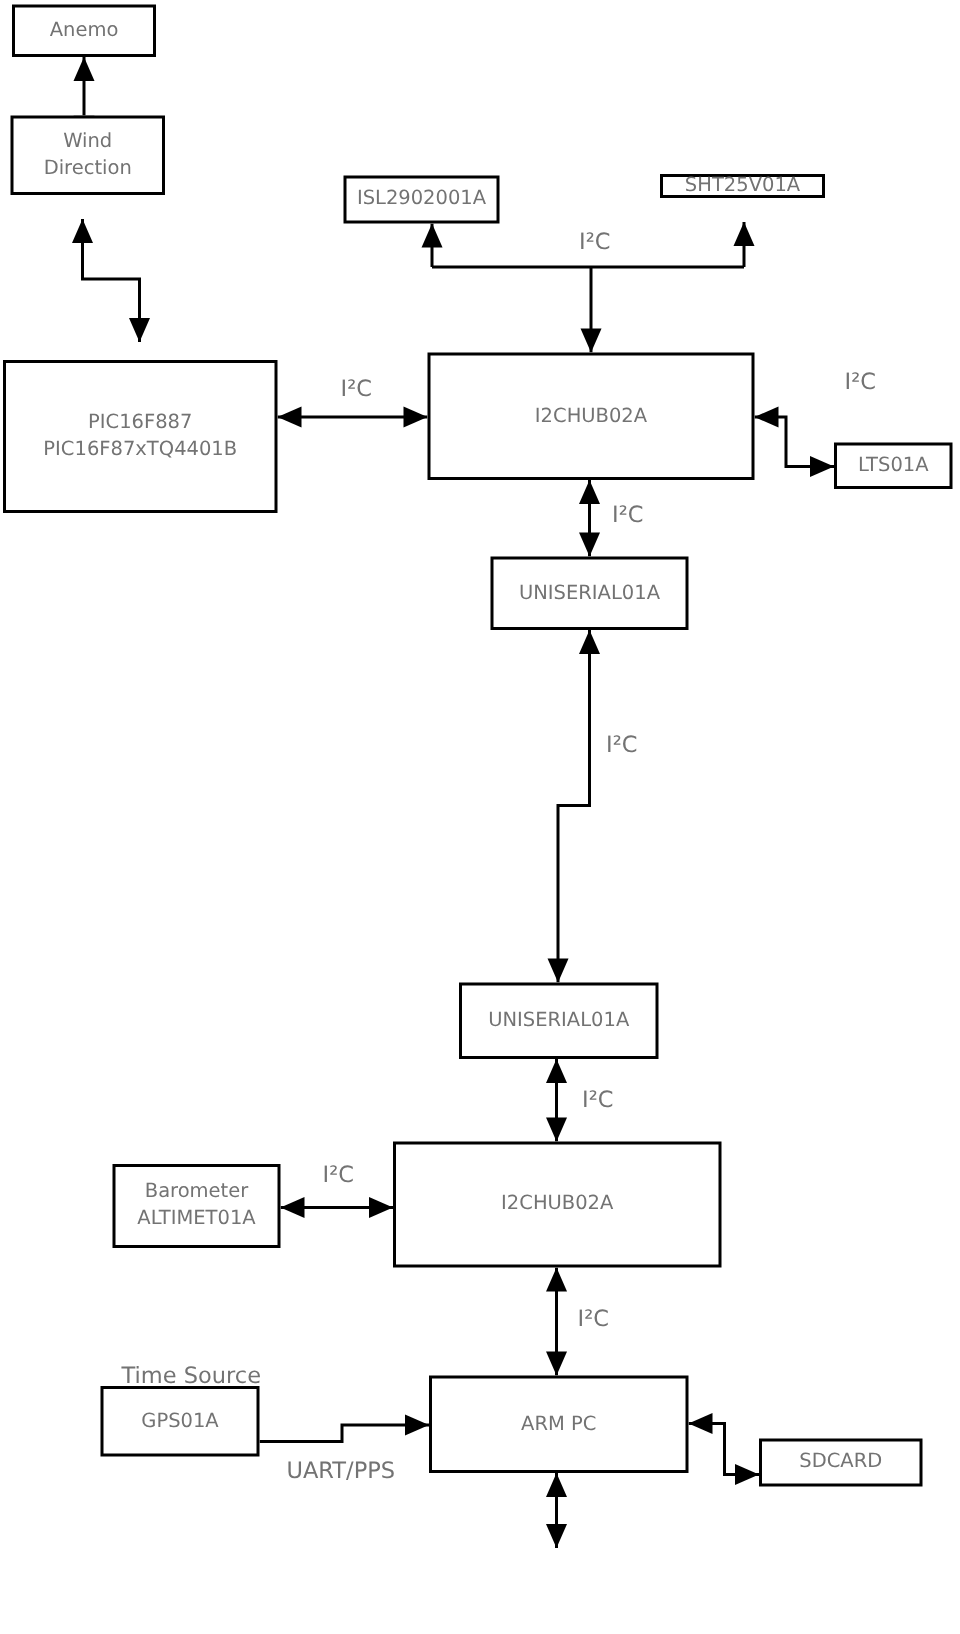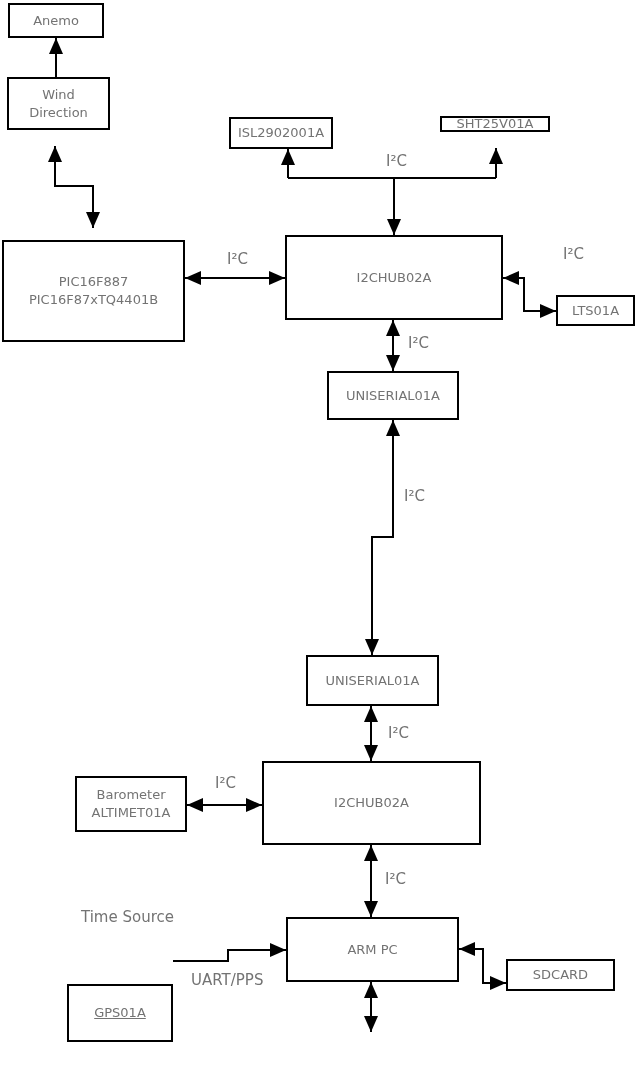--- a/index.html
+++ b/index.html
@@ -186,21 +186,21 @@
 
   <div class="node" style="left:262px; top:761px; width:219px; height:84px;">
     <span>I2CHUB02A</span>
   </div>
 
   <div class="node" style="left:75px; top:776px; width:112px; height:56px;">
     <span>Barometer</span>
     <span>ALTIMET01A</span>
   </div>
 
-  <div class="node" style="left:67px; top:984px; width:106px; height:58px;text-decoration:underline;">
+  <div class="node" style="left:67px; top:924px; width:106px; height:47px;">
     <span>GPS01A</span>
   </div>
 
   <div class="node" style="left:286px; top:917px; width:173px; height:65px;">
     <span>ARM PC</span>
   </div>
 
   <div class="node" style="left:506px; top:959px; width:109px; height:32px;">
     <span>SDCARD</span>
   </div>

